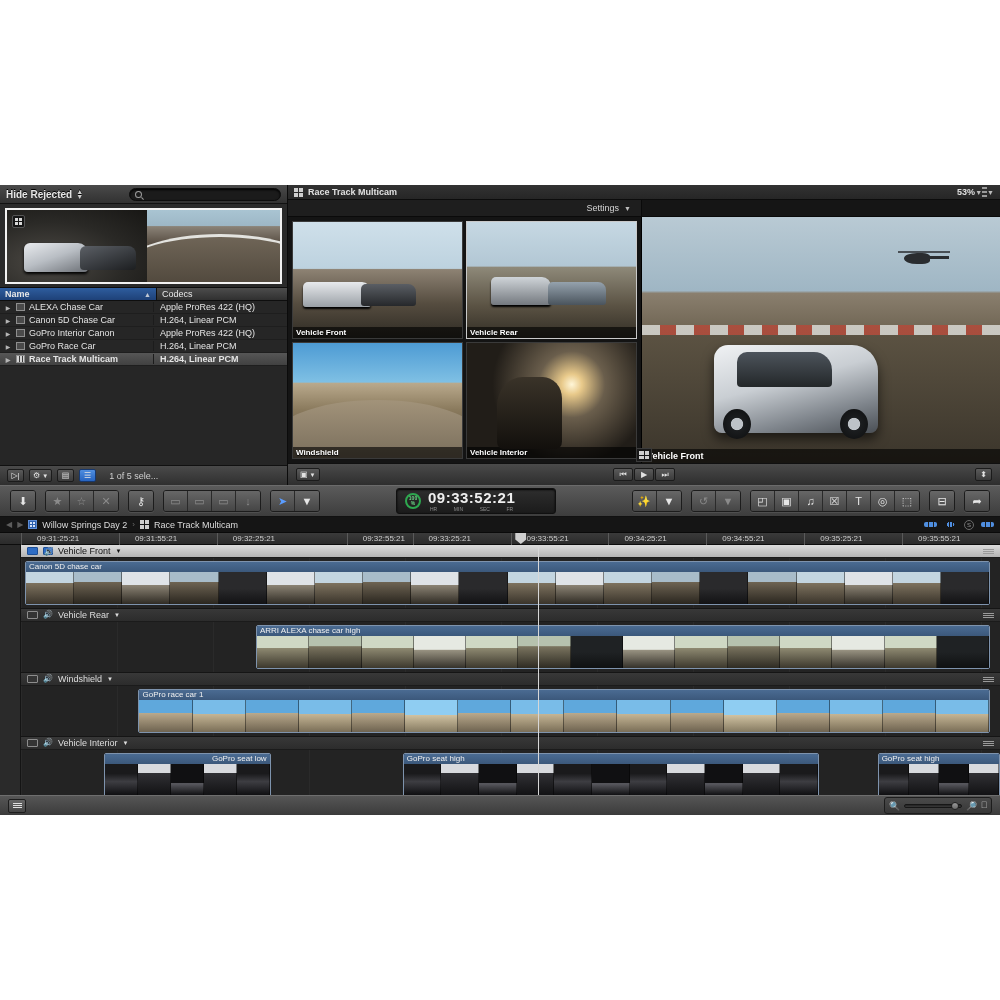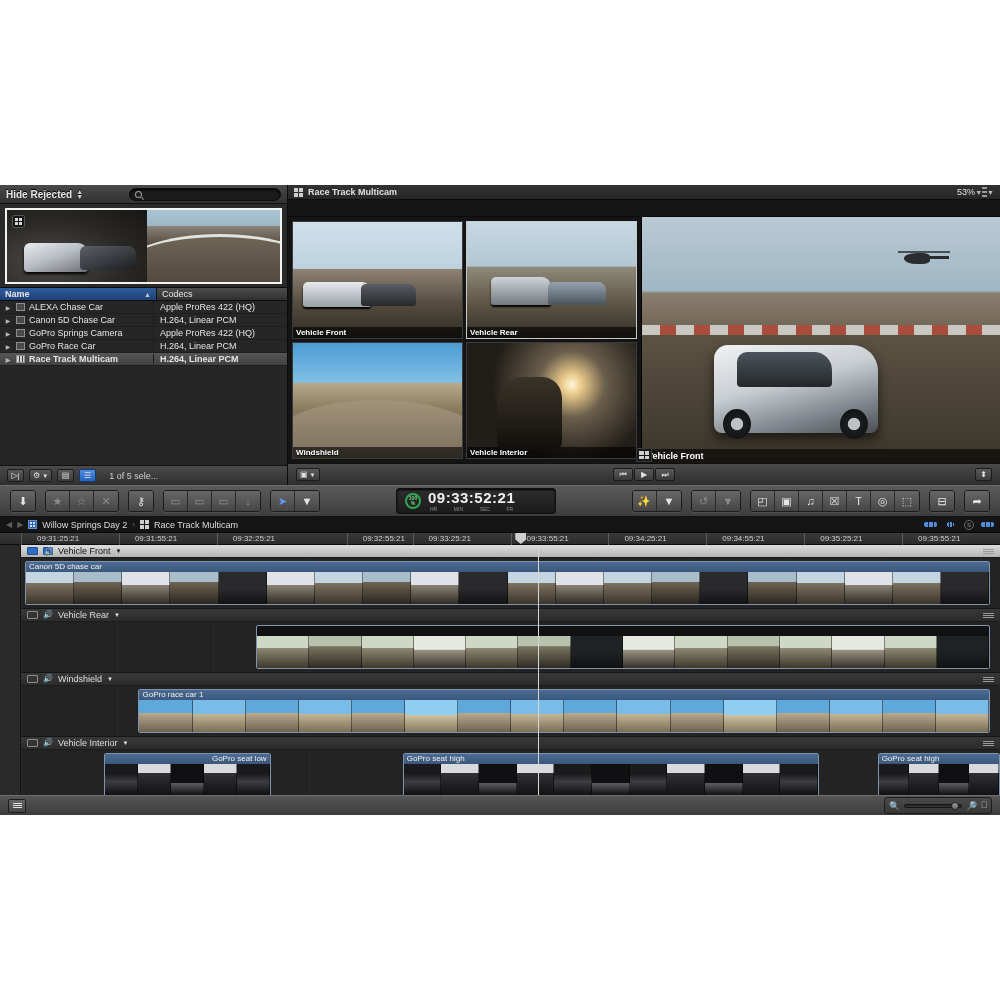--- a/index.html
+++ b/index.html
@@ -109,21 +109,21 @@
   .viewer { flex:1; display:flex; flex-direction:column; background:#1b1b1b; }
   .viewer-title {
     height:15px; flex:0 0 15px; display:flex; align-items:center; gap:5px;
     padding:0 6px; background:linear-gradient(#323232,#262626);
     border-bottom:1px solid #0c0c0c; font-size:9px; color:#e0e0e0; font-weight:bold;
   }
   .mini-grid { width:9px; height:9px; display:grid; grid-template:1fr 1fr/1fr 1fr;
       gap:1px; }
   .mini-grid span { background:#cfcfcf; }
   .viewer-title .right { margin-left:auto; display:flex; align-items:center; gap:0;
-      font-weight:normal; }
+      font-weight:bold; }
   .tiny-arrow { font-size:7px; color:#bdbdbd; }
   .vdots { width:5px; height:10px; display:flex; flex-direction:column; justify-content:space-between;}
   .vdots i { display:block; height:2px; background:#9a9a9a; }
 
   .settings-bar { height:17px; flex:0 0 17px; display:flex; background:#151515;
       border-bottom:1px solid #0a0a0a; }
   .settings-left { width:354px; display:flex; align-items:center; justify-content:flex-end;
       padding-right:10px; gap:5px; background:#1e1e1e; border-right:1px solid #0a0a0a; }
   .settings-label { font-size:9px; color:#d5d5d5; }
   .settings-right { flex:1; background:#151515; }
@@ -379,21 +379,21 @@
             <span class="cname">
               <span class="evicon"></span>
               <span>Canon 5D Chase Car</span>
             </span>
             <span class="ccodec">H.264, Linear PCM</span>
           </div>
           <div class="clip-row">
             <span class="disc">▶</span>
             <span class="cname">
               <span class="evicon"></span>
-              <span>GoPro Springs Camera</span>
+              <span>GoPro Interior Canon</span>
             </span>
             <span class="ccodec">Apple ProRes 422 (HQ)</span>
           </div>
           <div class="clip-row">
             <span class="disc">▶</span>
             <span class="cname">
               <span class="evicon"></span>
               <span>GoPro Race Car</span>
             </span>
             <span class="ccodec">H.264, Linear PCM</span>
@@ -432,20 +432,24 @@
           <span class="vdots">
               <i></i>
               <i></i>
               <i></i>
             </span>
           <span class="tiny-arrow">▼</span>
         </span>
       </div>
 
       <div class="settings-bar">
+        <div class="settings-left">
+          <span class="settings-label">Settings</span>
+          <span class="tiny-arrow">▼</span>
+        </div>
         <div class="settings-right"></div>
       </div>
 
       <div class="viewer-body">
         <div class="angles" id="angles">
             <div class="angle a1">
               <div class="angle-label">Vehicle Front</div>
             </div>
             <div class="angle a2 sel">
               <div class="angle-label">Vehicle Rear</div>
@@ -654,20 +658,21 @@
             <span>Vehicle Rear</span>
             <span style="font-size:6px;color:inherit">▼</span>
             <span class="cap">
               <i></i>
               <i></i>
               <i></i>
             </span>
           </div>
           <div class="track-body">
             <div class="clip" style="left: 24%; width: 75%;">
+              <div class="clip-name">ARRI ALEXA chase car high</div>
               <div class="thumbs t-rear">
                 <span></span>
                 <span></span>
                 <span></span>
                 <span></span>
                 <span></span>
                 <span></span>
                 <span></span>
                 <span></span>
                 <span></span>

